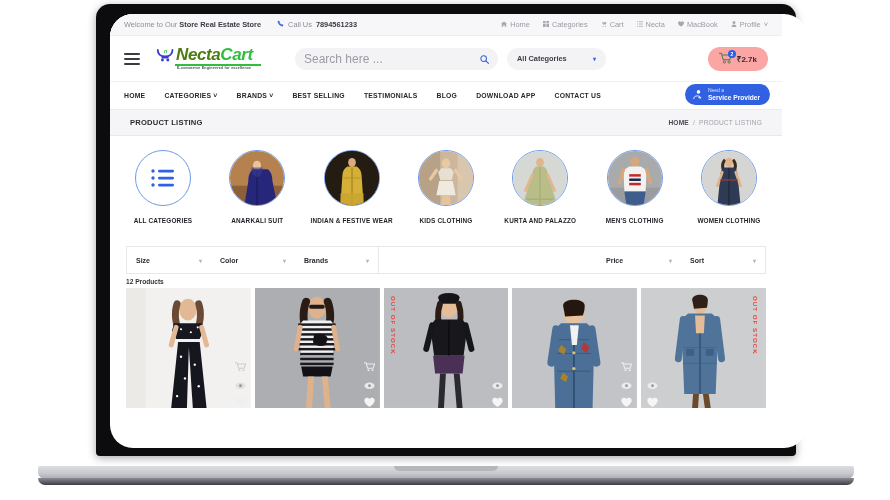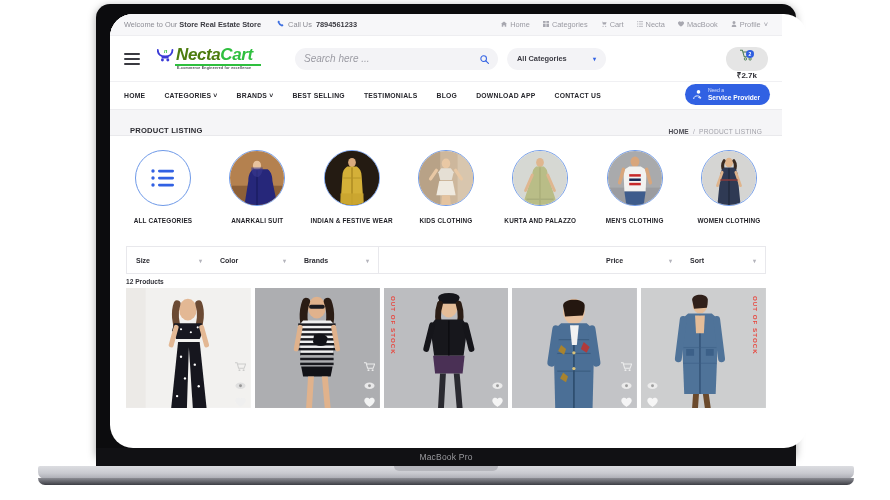--- a/index.html
+++ b/index.html
@@ -100,33 +100,33 @@
   #logo .tagline { font-size: 3.6px; color: #4a4a52; margin-left: 20px; margin-top: 1.5px; letter-spacing: .2px; font-weight: bold; }
 
   #search-wrap { margin-left: 34px; display: flex; align-items: center; }
   #search-box {
     width: 203px; height: 22px; background: #f3f3f6;
     border-radius: 11px; display: flex; align-items: center;
     padding: 0 9px; gap: 6px;
   }
   #search-box input {
     flex: 1; border: 0; outline: 0; background: transparent;
-    font-size: 10px; color: #55555d; font-family: inherit; font-style: italic;
+    font-size: 12px; color: #55555d; font-family: inherit;
   }
   #search-box input::placeholder { color: #9b9ba3; }
   #cat-select {
     margin-left: 9px; width: 99px; height: 22px; background: #f3f3f6;
     border-radius: 11px; display: flex; align-items: center;
     justify-content: space-between; padding: 0 10px;
     font-size: 7.4px; color: #3d3d45; font-weight: bold;
   }
   #cart-pill {
-    margin-left: auto; height: 24px; background: #e5e5e5;
+    margin-left: auto; height: 24px; background: #fca5a5;
     border-radius: 12px; display: flex; align-items: center;
-    gap: 4px; padding: 0 11px; position: relative; flex-direction: column;
+    gap: 4px; padding: 0 11px; position: relative;
   }
   #cart-pill .badge {
     position: absolute; left: 20px; top: 3px;
     width: 8px; height: 8px; border-radius: 50%;
     background: #2f5fe0; color: #fff; font-size: 5px;
     display: flex; align-items: center; justify-content: center;
     font-weight: bold;
   }
   #cart-pill .amt { font-size: 8px; color: #2d2d34; font-weight: bold; }
 
@@ -147,21 +147,21 @@
     display: flex; align-items: center; gap: 4px;
     padding: 0 10px 0 8px; color: #fff;
   }
   #service-btn .lines { line-height: 1.15; }
   #service-btn .l1 { font-size: 5px; color: #d6e0fb; }
   #service-btn .l2 { font-size: 6.6px; font-weight: bold; }
 
   
   #crumbbar {
     height: 26px; background: #f5f5f7;
-    display: flex; align-items: flex-end; padding: 0 20px;
+    display: flex; align-items: center; padding: 0 20px;
     border-bottom: 1px solid #e9e9ec;
     gap: 38px;
   }
   #crumbbar .title { font-size: 7.6px; font-weight: bold; color: #2a2a30; letter-spacing: .2px; }
   #crumbbar .crumbs { margin-left: auto; font-size: 6.6px; letter-spacing: .2px; display: flex; gap: 4px; }
   #crumbbar .crumbs .home { color: #4a4a52; font-weight: bold; }
   #crumbbar .crumbs .sep { color: #a6a6ae; }
   #crumbbar .crumbs .cur { color: #a0a0a8; }
 
   
@@ -701,17 +701,16 @@
             <span class="a"><svg viewBox="0 0 16 15">
                   <path d="M8 14.5S.4 9.8.4 5.2A4.2 4.2 0 0 1 8 2.8a4.2 4.2 0 0 1 7.6 2.4C15.6 9.8 8 14.5 8 14.5z" fill="#fafafa"></path>
                 </svg></span>
           </div>
         </div>
 
       </div>
     </div>
   </div>
 
-  <div id="laptop-notch-label">MacBook Pro</div>
   <div id="laptop-base"></div>
   <div id="laptop-notch-cut"></div>
   <div id="laptop-base-shadow"></div>
 </div>
 
 </body></html>

